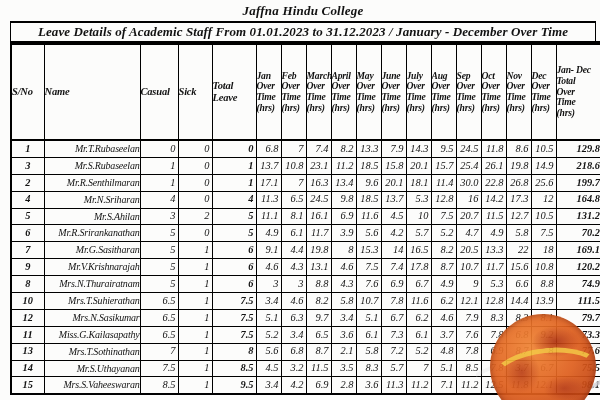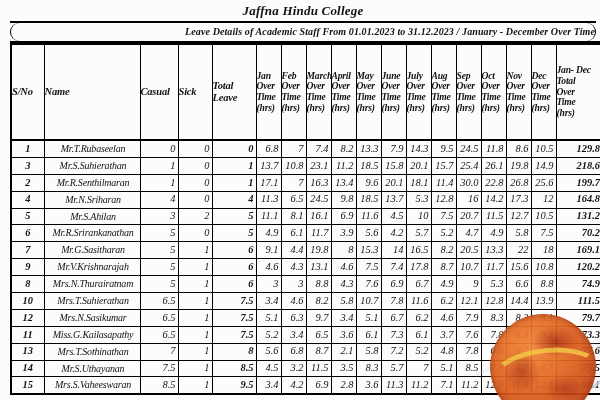--- a/index.html
+++ b/index.html
@@ -8,38 +8,38 @@
     background:#fcfcfb;color:#121212;
     font-family:"Liberation Serif","DejaVu Serif",serif;
     -webkit-font-smoothing:antialiased;
   }
   .page{padding:1px 4px 0 10px;position:relative;font-style:italic;}
   .title{
     text-align:center;font-weight:bold;font-size:13px;line-height:20px;
     border-bottom:2px solid #000;letter-spacing:.2px;
   }
   .subtitle{
-    text-align:right;font-weight:bold;font-size:10px;line-height:18px;
-    border-left:1px solid #000;border-right:1px solid #000;letter-spacing:.1px;border-radius:9px;
+    text-align:center;font-weight:bold;font-size:13px;line-height:18px;
+    border-left:1px solid #000;border-right:1px solid #000;letter-spacing:.1px;
   }
   table{
     width:592px;table-layout:fixed;border-collapse:collapse;
     border:2px solid #000;border-top:4px solid #000;
   }
   th,td{border:1px solid #000;padding:0;overflow:hidden;}
   thead tr{border-bottom:2px solid #000;}
   th{
     font-weight:bold;font-size:9.6px;line-height:1.12;text-align:left;
     vertical-align:middle;white-space:pre-line;height:94px;letter-spacing:-.2px;
   }
   th.big{font-size:10.5px;}
   td{font-size:10.4px;height:15.9px;line-height:1;vertical-align:middle;}
   td.c{text-align:center;}
   td.r{text-align:right;padding-right:2px;}
-  td.name{text-align:center;padding-left:2px;font-size:10px;letter-spacing:-.2px;white-space:nowrap;}
+  td.name{text-align:right;padding-left:2px;font-size:10px;letter-spacing:-.2px;white-space:nowrap;}
   td.b,th.b{font-weight:bold;}
   tbody td.sno{font-weight:bold;}
   
   .stamp{position:absolute;left:476px;top:308px;width:124px;height:92px;overflow:hidden;pointer-events:none;opacity:.93;}
   .globe{
     position:absolute;left:14px;top:6px;width:106px;height:106px;border-radius:50%;
     background:
       radial-gradient(ellipse 34px 22px at 62% 26%, rgba(158,32,8,.75), rgba(158,32,8,0) 70%),
       radial-gradient(ellipse 26px 30px at 30% 55%, rgba(158,32,8,.6), rgba(158,32,8,0) 70%),
       radial-gradient(ellipse 30px 18px at 70% 70%, rgba(158,32,8,.55), rgba(158,32,8,0) 70%),
@@ -164,21 +164,21 @@
           <td class="r">14.3</td>
           <td class="r">9.5</td>
           <td class="r">24.5</td>
           <td class="r">11.8</td>
           <td class="r">8.6</td>
           <td class="r">10.5</td>
           <td class="r b">129.8</td>
         </tr>
         <tr>
           <td class="c sno">3</td>
-          <td class="name">Mr.S.Suhierathan</td>
+          <td class="name">Mr.S.Rubaseelan</td>
           <td class="r">1</td>
           <td class="r">0</td>
           <td class="r b">1</td>
           <td class="r">13.7</td>
           <td class="r">10.8</td>
           <td class="r">23.1</td>
           <td class="r">11.2</td>
           <td class="r">18.5</td>
           <td class="r">15.8</td>
           <td class="r">20.1</td>

